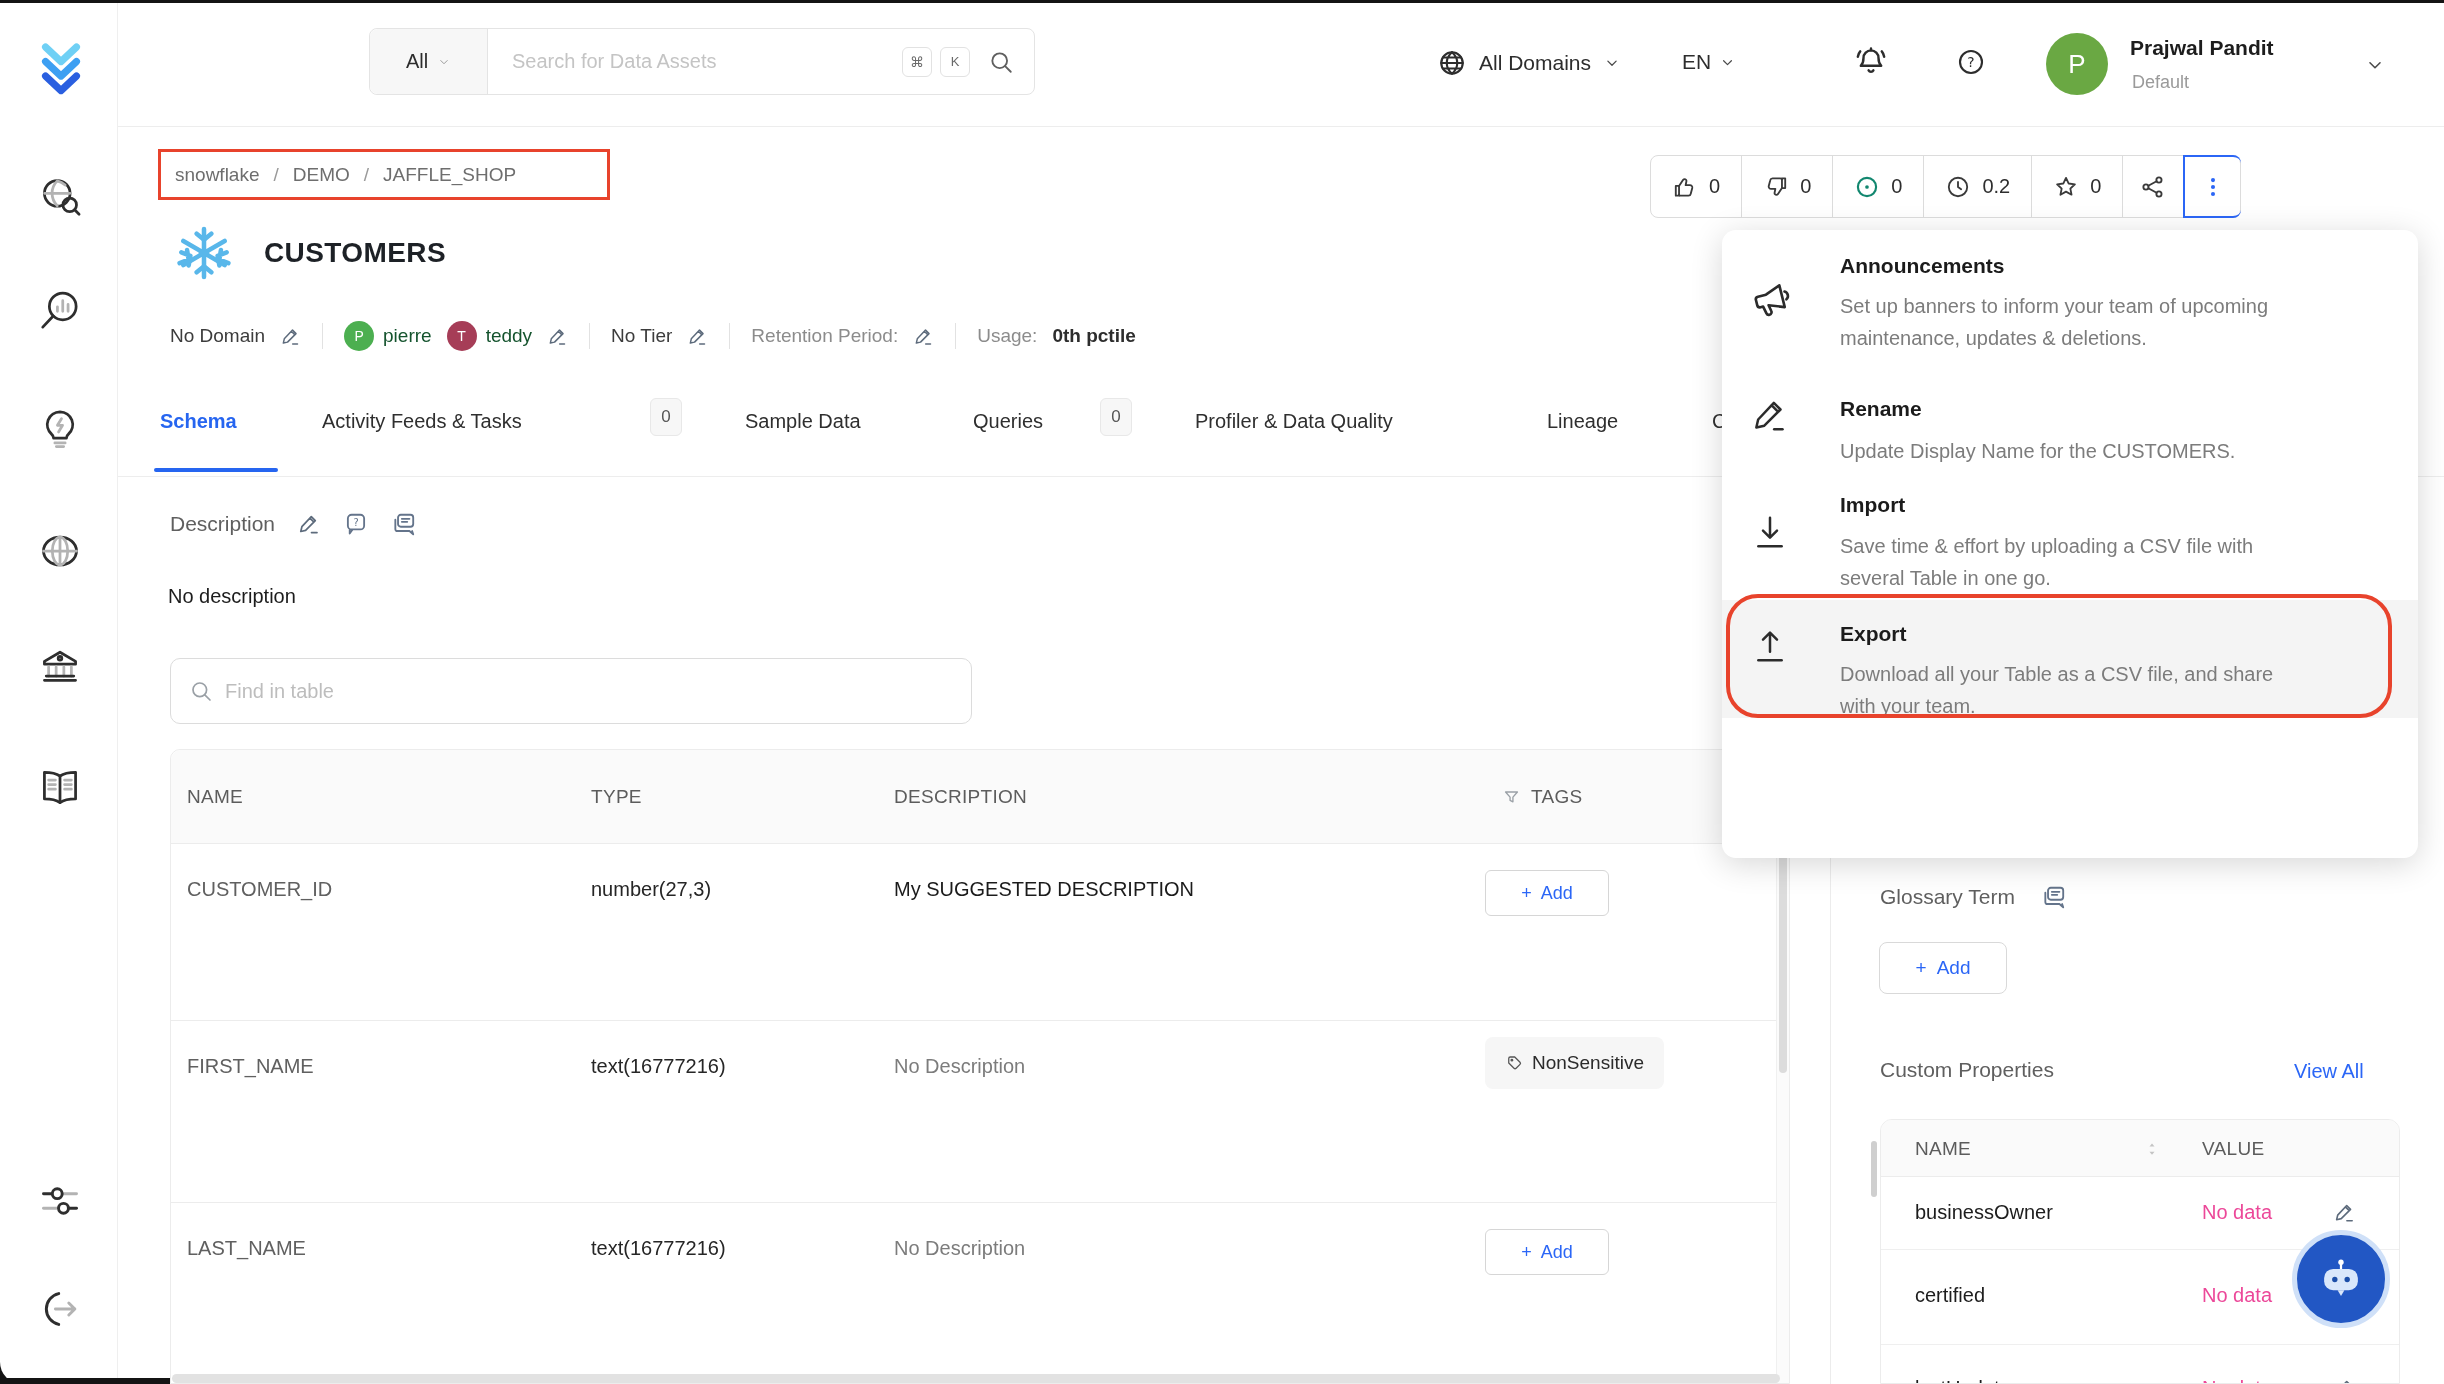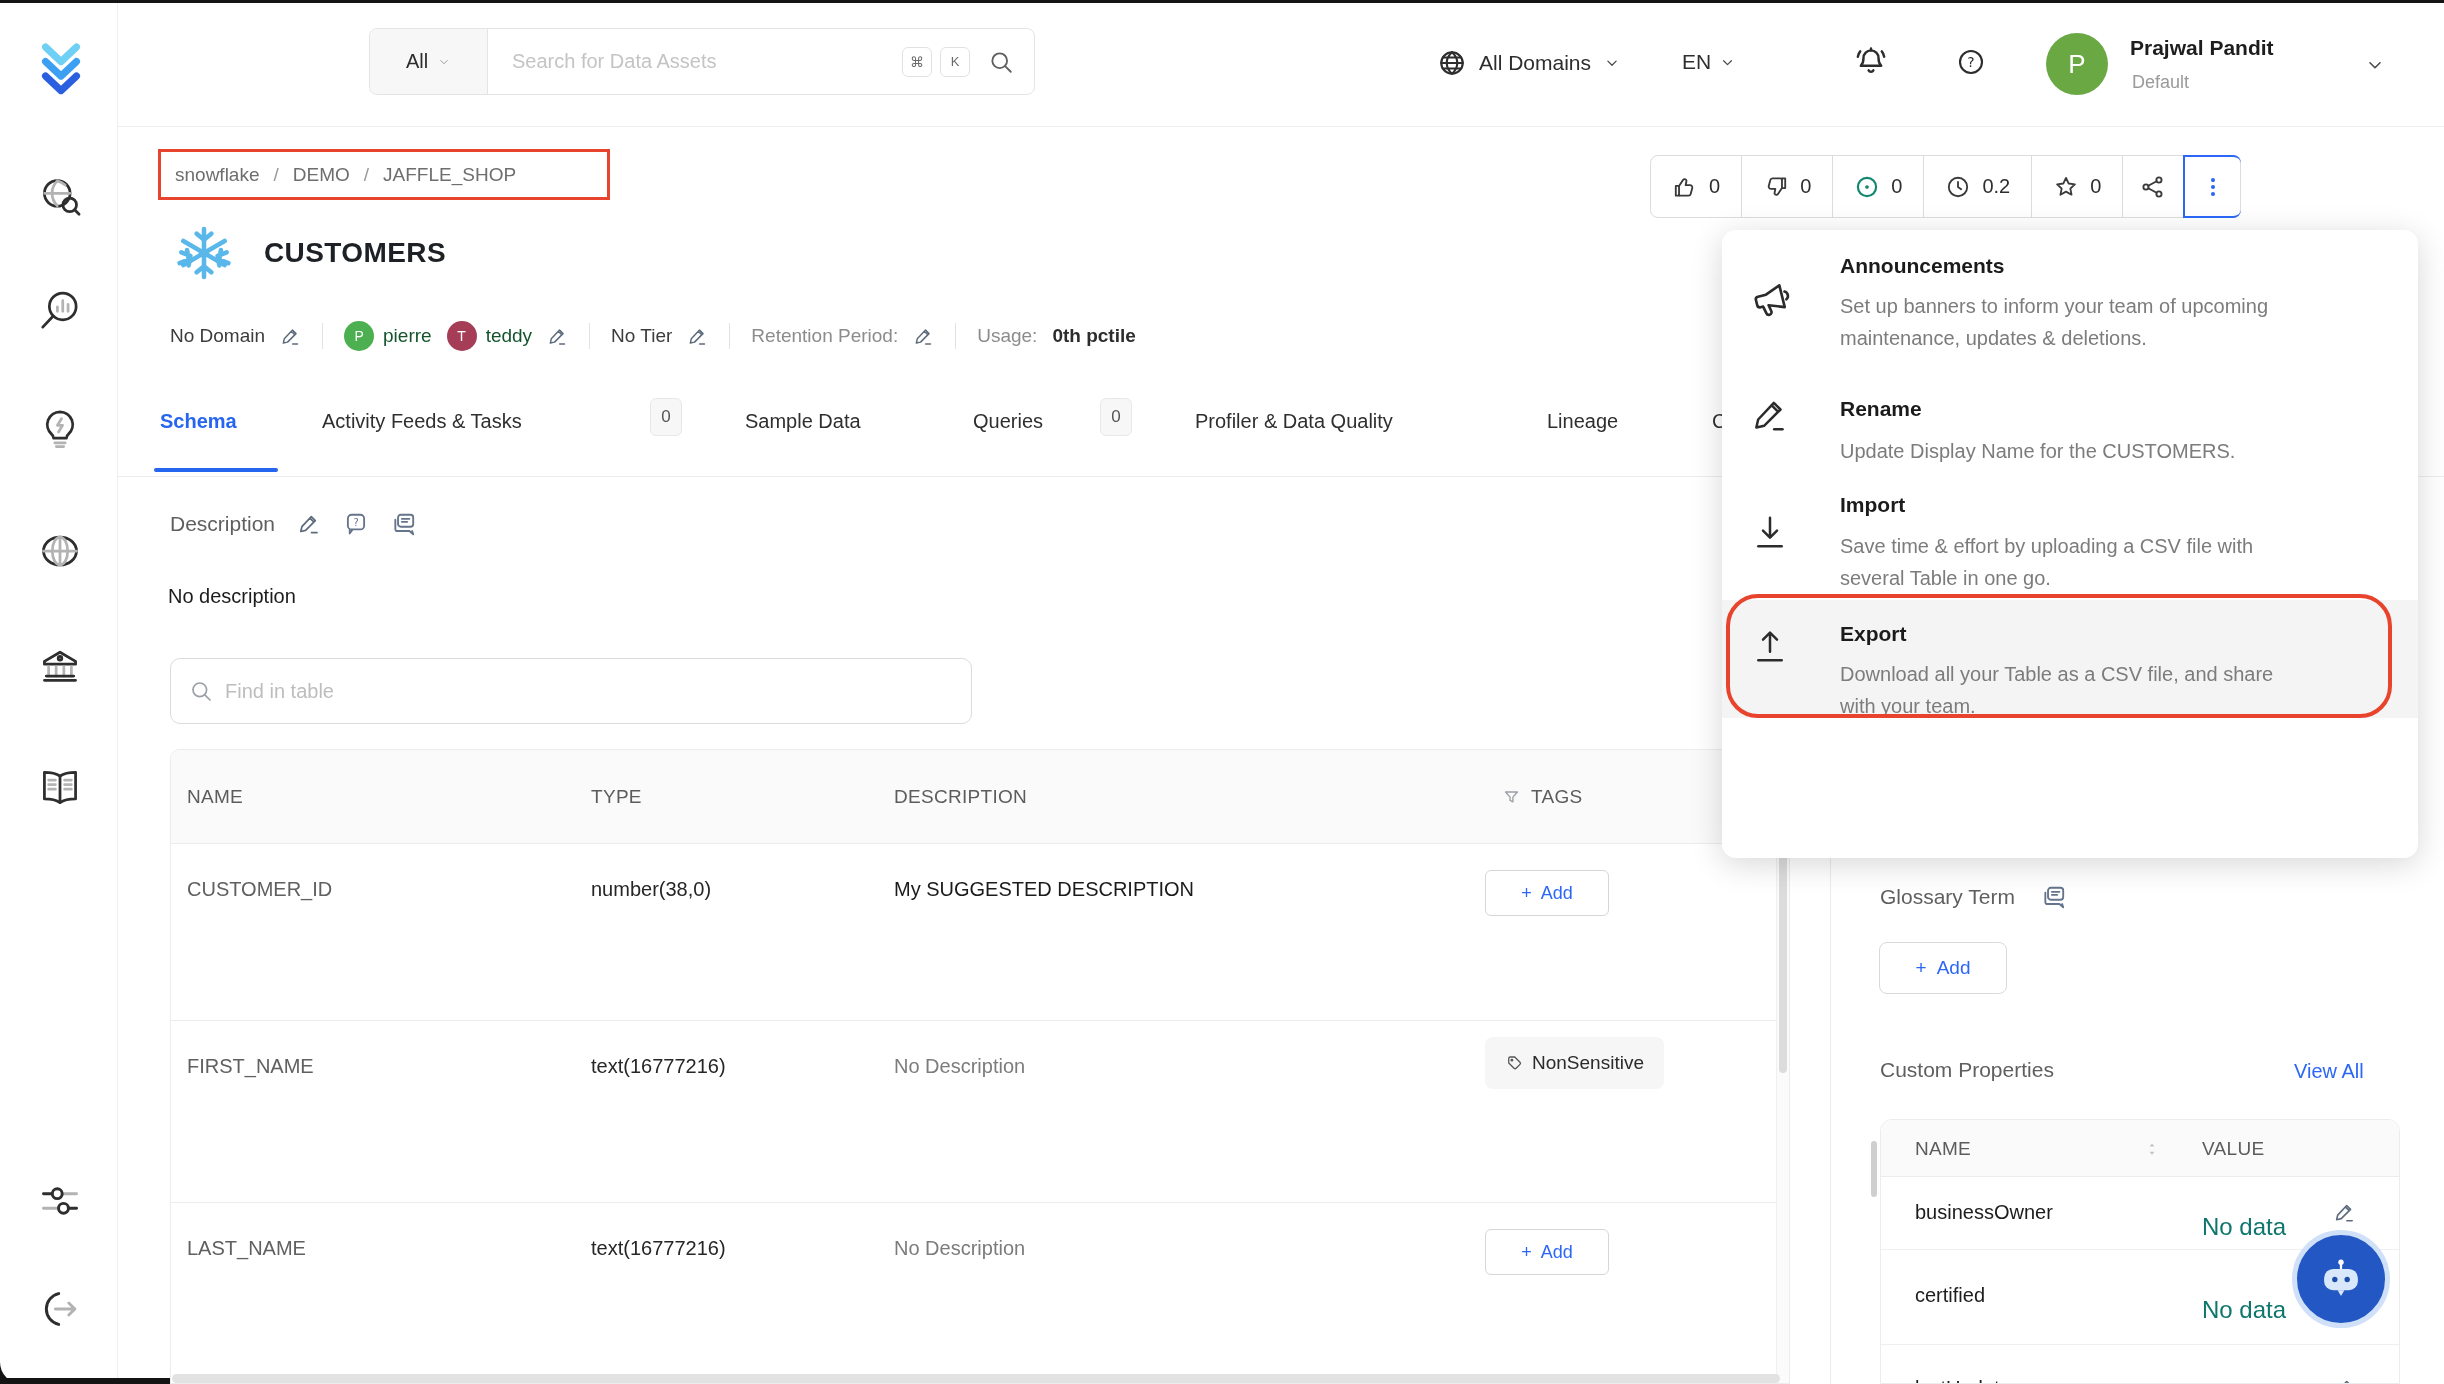--- a/index.html
+++ b/index.html
@@ -91,21 +91,21 @@
 
   
   .right-divider { left:1830px; top:480px; width:1px; height:904px; background:#ececec; }
   .add-btn2 { left:1879px; top:942px; width:128px; height:52px; border:1px solid #d9d9d9; border-radius:8px; background:#fff; display:flex; align-items:center; justify-content:center; gap:10px; font-size:19px; font-weight:500; color:#2b66f6; cursor:pointer; }
   .viewall { left:2294px; top:1060px; font-size:20px; font-weight:500; color:#2b66f6; cursor:pointer; }
   .cp-card { left:1880px; top:1119px; width:520px; height:265px; border:1px solid #ececec; border-radius:12px 12px 0 0; overflow:hidden; background:#fff; }
   .cp-head { position:relative; height:57px; background:#fafafa; border-bottom:1px solid #ececec; }
   .cp-th { position:absolute; top:0; height:57px; display:flex; align-items:center; font-size:19px; color:#5c5c5c; letter-spacing:.3px; }
   .cp-row { position:absolute; left:0; width:520px; }
   .cp-name { position:absolute; left:34px; font-size:20px; color:#1d1d1d; }
-  .cp-val { position:absolute; left:321px; font-size:24px; color:#0f766e;margin-top:12px; }
+  .cp-val { position:absolute; left:321px; font-size:20px; color:#ec4899; }
   .cp-pencil { position:absolute; left:452px; color:#5d6b7c; cursor:pointer; }
   .panel-thumb { left:1871px; top:1141px; width:6px; height:56px; background:#cfcfcf; border-radius:3px; }
 
   
   .chatbot { left:2292px; top:1230px; width:98px; height:98px; border-radius:50%; background:#2257c4; border:5px solid #cfe0f8; display:flex; align-items:center; justify-content:center; cursor:pointer; z-index:35; }
 
   
   .menu { left:1722px; top:230px; width:696px; height:628px; background:#fff; border-radius:14px; box-shadow:0 6px 32px rgba(0,0,0,.16); z-index:40; }
   .mi { position:absolute; left:0; width:696px; cursor:pointer; }
   .mi-hl { left:0; top:370px; width:696px; height:118px; background:#f4f4f4; }
@@ -457,21 +457,21 @@
         <span style="color:#9aa0a6">
             <svg width="19" height="19" viewBox="0 0 24 24">
               <path d="M4.5 5h15l-5.7 6.6v5.9l-3.6-1.8v-4.1z"></path>
             </svg>
           </span>
         <span>TAGS</span>
       </div>
     </div>
     <div class="trow" style="height:177px">
       <div class="td td-name" style="left:16px">CUSTOMER_ID</div>
-      <div class="td td-type" style="left:420px">number(38,0)</div>
+      <div class="td td-type" style="left:420px">number(27,3)</div>
       <div class="td td-desc" style="left:723px">My SUGGESTED DESCRIPTION</div>
       <div class="add-btn" style="left:1314px">
           <span>+</span>
           <span>Add</span>
         </div>
     </div>
     <div class="trow" style="height:182px">
       <div class="td td-name" style="left:16px">FIRST_NAME</div>
       <div class="td td-type" style="left:420px">text(16777216)</div>
       <div class="td td-gray" style="left:723px">No Description</div>

